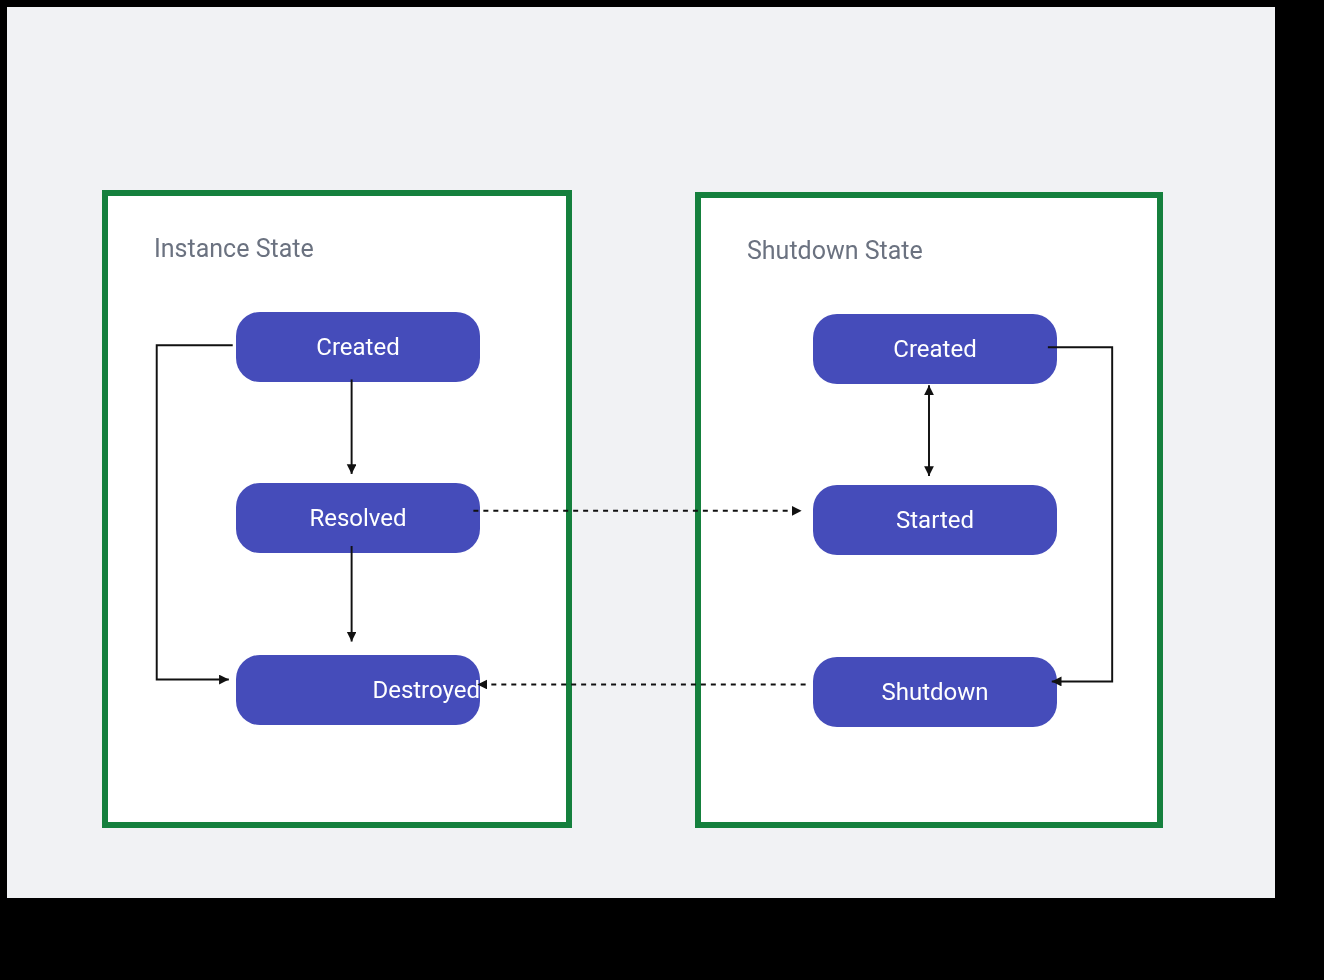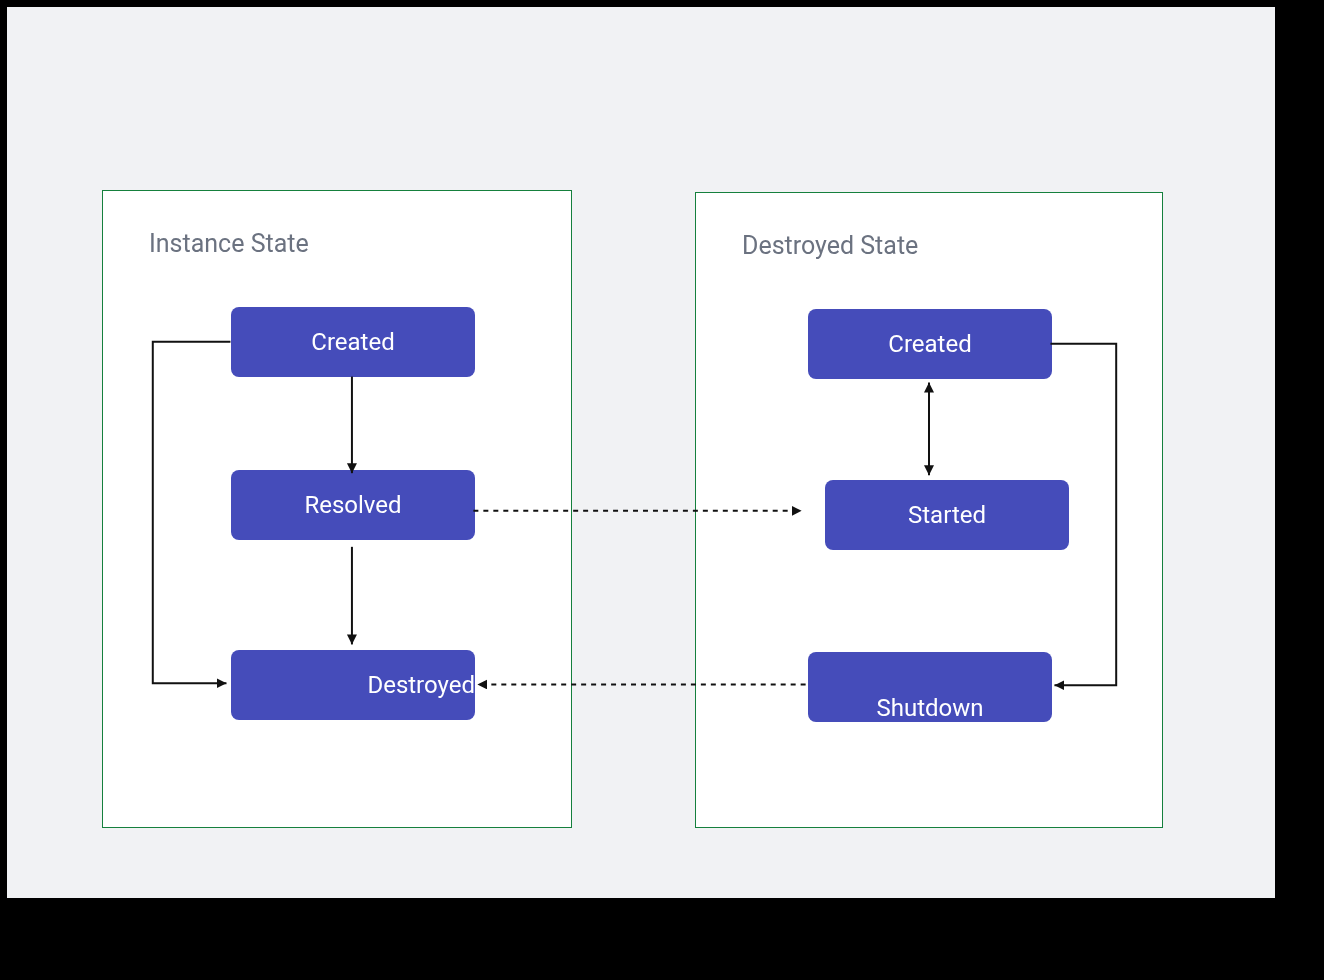--- a/index.html
+++ b/index.html
@@ -15,21 +15,21 @@
     position: relative;
     width: 1270px;
     height: 893px;
     background: #F1F2F4;
     margin: 6px;
     border: 1px solid #000;
   }
   .panel {
     position: absolute;
     background: #fff;
-    border: 1px solid #15803d;
+    border: 6px solid #15803d;
   }
   .panel-left {
     left: 95px;
     top: 183px;
     width: 470px;
     height: 638px;
   }
   .panel-right {
     left: 688px;
     top: 185px;
@@ -42,36 +42,36 @@
     top: 38px;
     font-size: 25px;
     color: #6B7280;
     font-weight: 400;
   }
   .state-box {
     position: absolute;
     width: 244px;
     height: 70px;
     background: #454CBA;
-    border-radius: 8px;
+    border-radius: 24px;
     color: #fff;
     font-size: 24px;
     font-weight: 400;
     display: flex;
     align-items: center;
     justify-content: center;
   }
   
   .box-created   { left: 128px; top: 116px; }
-  .box-resolved  { left: 128px; top: 279px; }
+  .box-resolved  { left: 128px; top: 287px; }
   .box-destroyed { left: 128px; top: 459px; justify-content: flex-end; }
   
   .box-stopped   { left: 112px; top: 116px; }
-  .box-started   { left: 112px; top: 287px; margin-left: 17px; }
-  .box-shutdown  { left: 112px; top: 459px; align-items: flex-end; }
+  .box-started   { left: 112px; top: 287px; }
+  .box-shutdown  { left: 112px; top: 459px; }
 
   svg.overlay {
     position: absolute;
     left: 0; top: 0;
     width: 100%;
     height: 100%;
     pointer-events: none;
   }
 </style>
 </head>
@@ -100,21 +100,21 @@
 
       <line x1="250" y1="186" x2="250" y2="283" stroke="#111" stroke-width="2" marker-end="url(#arrowL)"></line>
 
       <line x1="250" y1="357" x2="250" y2="455" stroke="#111" stroke-width="2" marker-end="url(#arrowL)"></line>
 
       <path d="M128,151 L50,151 L50,494 L124,494" fill="none" stroke="#111" stroke-width="2" marker-end="url(#arrowL)"></path>
     </svg>
   </div>
 
   <div class="panel panel-right">
-    <div class="panel-title">Destroyed State</div>
+    <div class="panel-title">Shutdown State</div>
     <div class="state-box box-stopped">
       <span>Created</span>
     </div>
     <div class="state-box box-started">
       <span>Started</span>
     </div>
     <div class="state-box box-shutdown">
       <span>Shutdown</span>
     </div>
 

